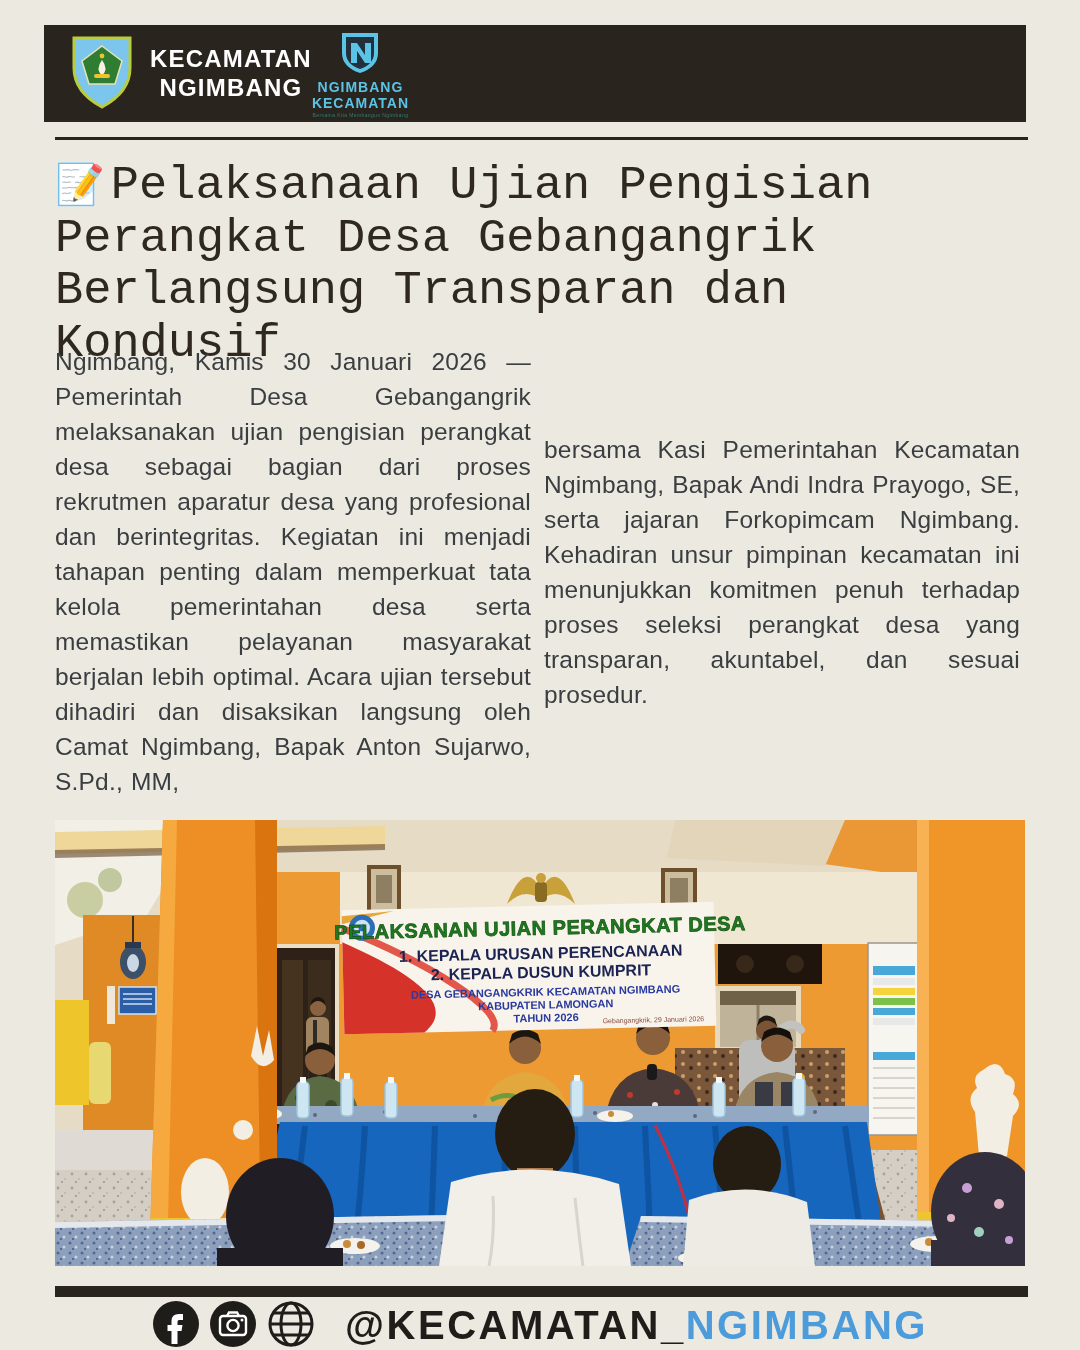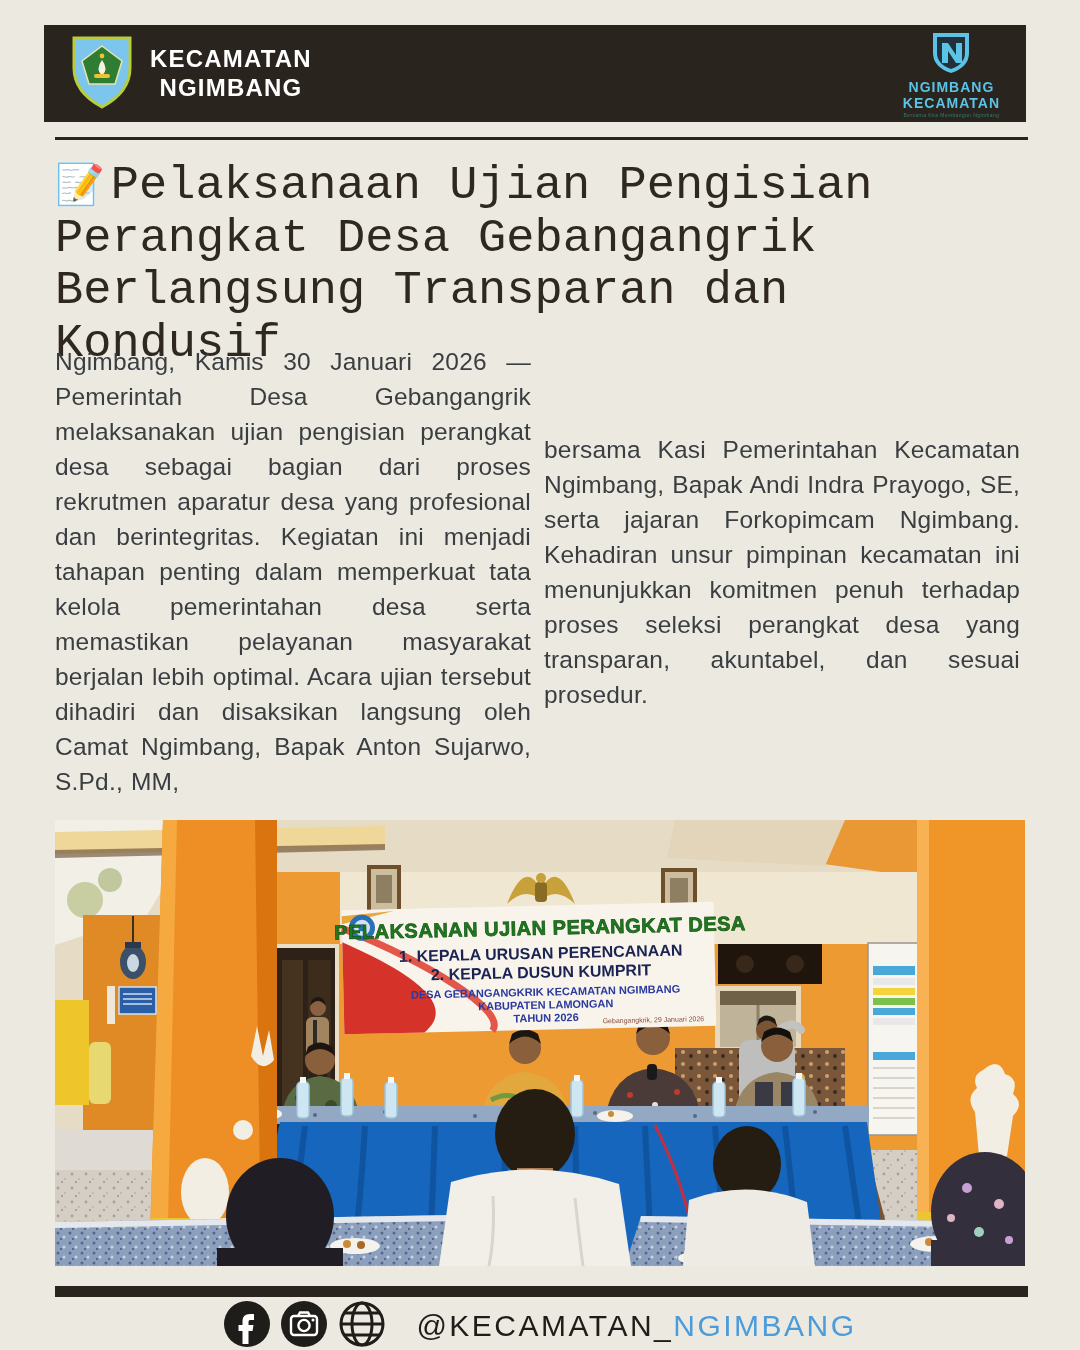--- a/index.html
+++ b/index.html
@@ -3,21 +3,21 @@
 <meta charset="utf-8">
 <style>
   html,body{margin:0;padding:0;}
   .canvas{
     position:relative;width:1080px;height:1350px;overflow:hidden;
     background:#ECE9E0;font-family:"Liberation Sans","DejaVu Sans",sans-serif;
   }
   
   .header-bar{
     position:absolute;left:44px;top:25px;width:982px;height:97px;
-    background:#2A241E;display:flex;align-items:center;justify-content:space-between;
+    background:#2A241E;display:flex;align-items:center;
     padding:4px 26px;box-sizing:border-box;
   }
   .brand-left{display:flex;align-items:center;gap:16px;}
   .brand-left .brand-text{color:#FFFFFF;font-weight:bold;font-size:24px;
     letter-spacing:1.2px;line-height:1.2;text-align:center;}
   .brand-right{display:flex;flex-direction:column;align-items:center;line-height:1;}
   .brand-right .nb{color:#5BC3E6;font-weight:bold;font-size:14px;letter-spacing:1px;margin-top:2px;}
   .brand-right .tagline{color:#2F7D74;font-size:5px;letter-spacing:.4px;margin-top:3px;}
   .rule{position:absolute;left:55px;top:137px;width:973px;height:3px;background:#2A241E;}
   
@@ -32,21 +32,21 @@
   .col{width:476px;text-align:justify;text-justify:inter-word;
     font-size:24.5px;line-height:35px;color:#3A3E41;letter-spacing:.2px;word-spacing:1px;}
   
   .photo{position:absolute;left:55px;top:820px;width:970px;height:446px;overflow:hidden;background:#E6DCC6;}
   .photo svg{display:block;}
   
   .divider{position:absolute;left:55px;top:1286px;width:973px;height:11px;background:#2A241E;}
   .footer{position:absolute;left:0;top:1301px;width:1080px;height:49px;
     display:flex;align-items:center;justify-content:center;gap:9px;}
   .footer .icon{display:block;}
-  .handle{font-size:30px;font-weight:normal;letter-spacing:2.5px;color:#1F1D1A;margin-left:20px;}
+  .handle{font-size:40px;font-weight:bold;letter-spacing:2.5px;color:#1F1D1A;margin-left:20px;}
   .handle .hl{color:#4C9BDA;}
   
   text{font-family:"Liberation Sans","DejaVu Sans",sans-serif;}
 </style>
 </head>
 <body>
 
 <div class="canvas">
 
   <div class="header-bar">

